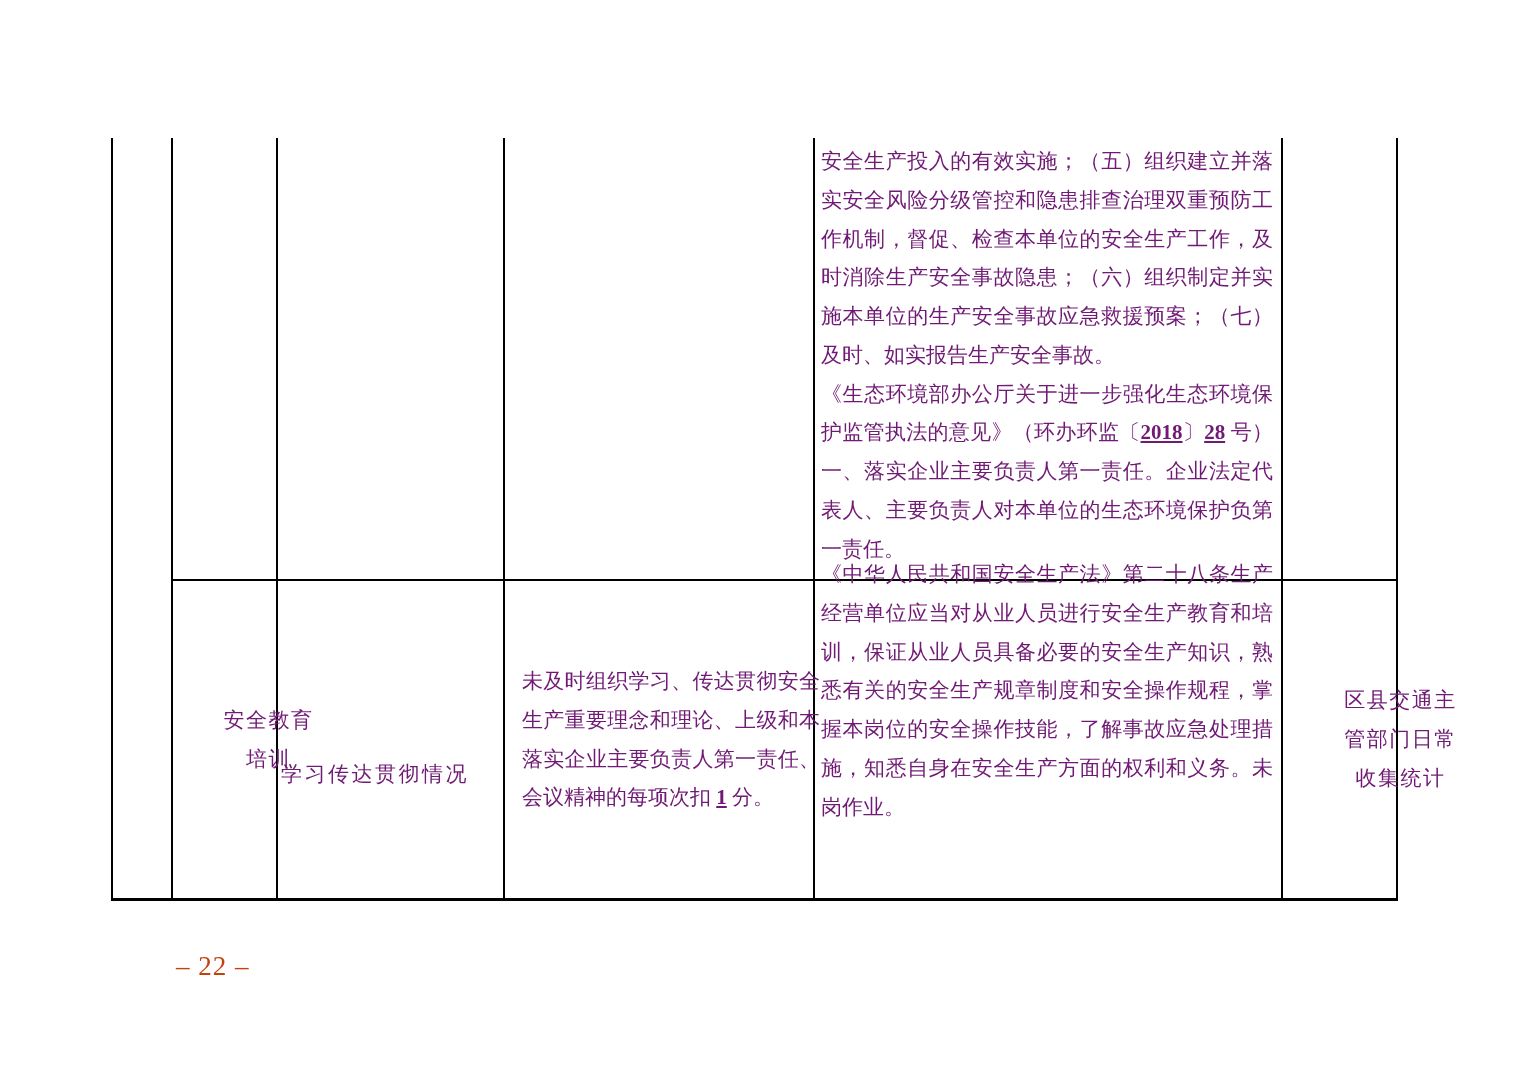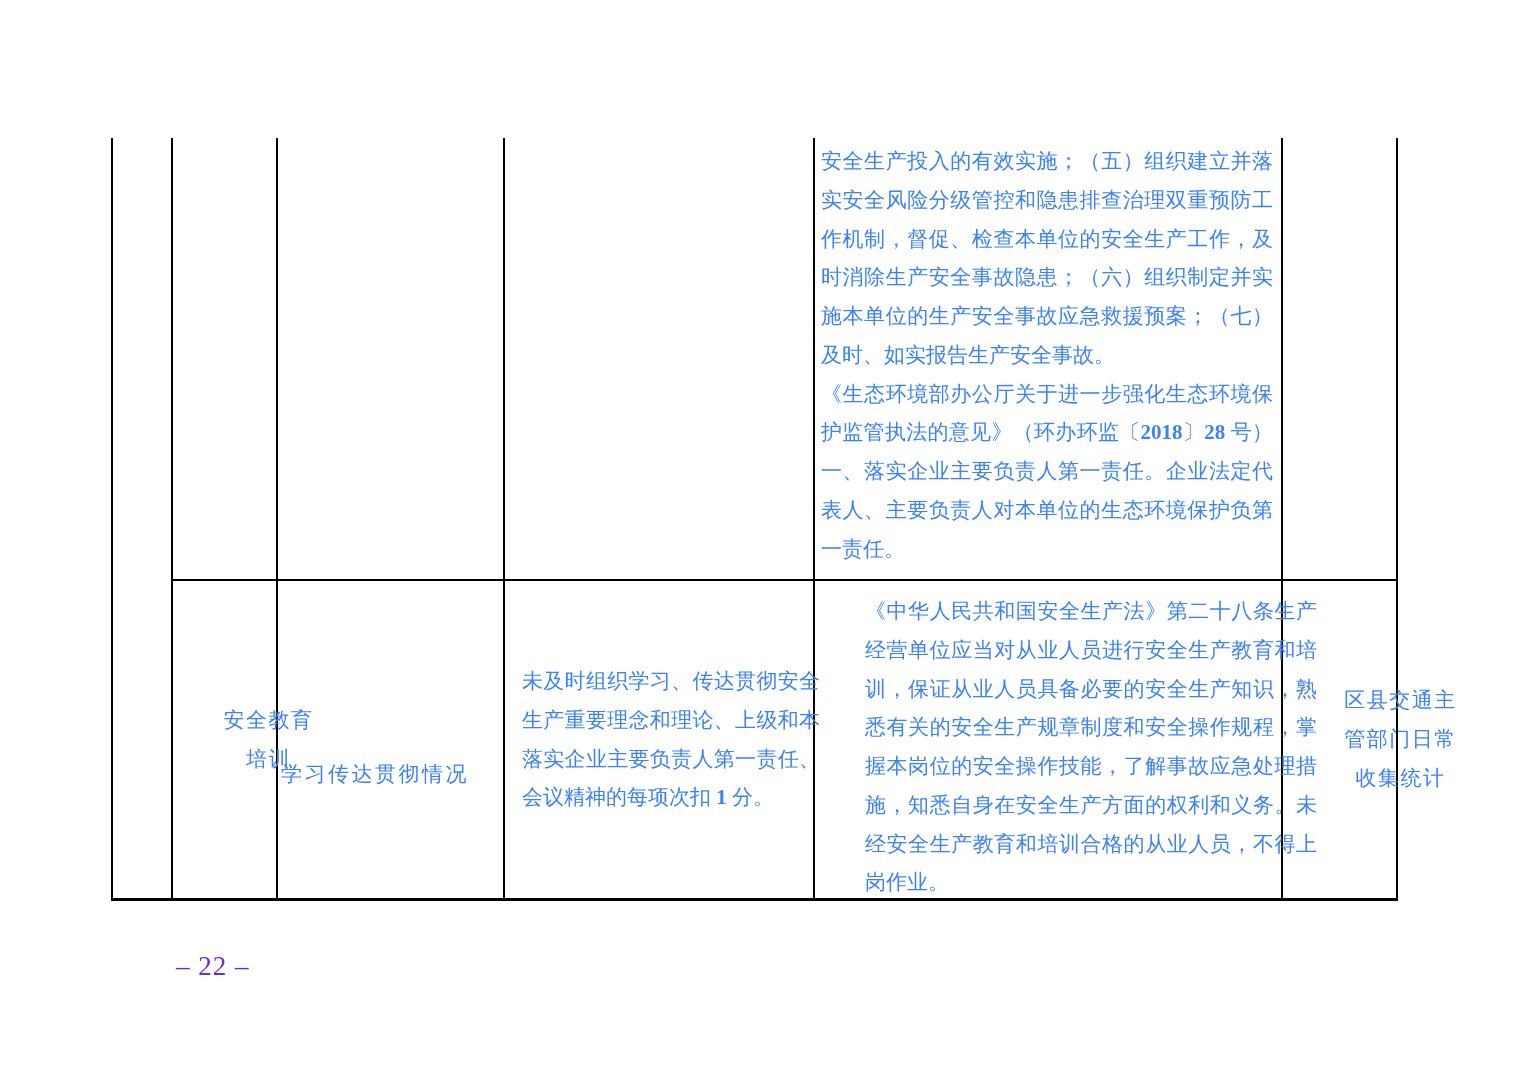--- a/index.html
+++ b/index.html
@@ -4,32 +4,32 @@
 <style>
   html,body{margin:0;padding:0;}
   body{
     width:1520px;height:1074px;background:#ffffff;position:relative;overflow:hidden;
     font-family:"Liberation Serif","DejaVu Serif",serif;color:#1e1e1e;
   }
   .page{position:absolute;inset:0;}
   .tbl{position:absolute;left:111px;top:138px;width:1287px;height:763px;}
   .vl{position:absolute;top:0;width:2px;height:763px;background:#000;}
   .hl{position:absolute;background:#000;}
-  .cjk{font-size:21px;line-height:38.75px;color:#3b82f6;}
+  .cjk{font-size:21px;line-height:38.75px;color:#701a75;}
   .tl{height:38.75px;white-space:nowrap;}
   .just .tl{text-align:justify;text-align-last:justify;white-space:normal;}
   .just .tl.pend{text-align-last:left;}
   .block{position:absolute;}
   .flexcell{position:absolute;top:443px;height:317px;display:flex;flex-direction:column;
             align-items:center;justify-content:center;}
   .flexrow{position:absolute;top:443px;height:387px;display:flex;align-items:center;}
   .ctr .tl{text-align:center;letter-spacing:1.5px;}
-  b{font-family:"Liberation Serif","DejaVu Serif",serif;font-weight:bold;}
+  b{font-family:"Liberation Serif","DejaVu Serif",serif;font-weight:bold;text-decoration:underline;}
   .itemlabel{letter-spacing:2.5px;}
-  .pagenum{position:absolute;left:176px;top:951px;font-size:27px;letter-spacing:1px;color:#6d28d9;}
+  .pagenum{position:absolute;left:176px;top:951px;font-size:27px;letter-spacing:1px;color:#c2410c;}
 </style>
 </head>
 <body>
 
 <div class="page">
 
   <div class="tbl">
 
     <div class="vl" style="left:0;"></div>
     <div class="vl" style="left:60px;"></div>
@@ -67,28 +67,27 @@
 
     <div class="flexcell" style="left:394px;width:332px;">
       <div class="cjk just" style="width:298px;">
           <div class="tl">未及时组织学习、传达贯彻安全</div>
           <div class="tl">生产重要理念和理论、上级和本</div>
           <div class="tl">落实企业主要负责人第一责任、</div>
           <div class="tl pend">会议精神的每项次扣 <b>1</b> 分。</div>
         </div>
     </div>
 
-    <div class="block cjk just" style="left:710px;top:454px;width:452px;margin-left:44px;">
+    <div class="block cjk just" style="left:710px;top:417px;width:452px;">
         <div class="tl">《中华人民共和国安全生产法》第二十八条生产</div>
         <div class="tl">经营单位应当对从业人员进行安全生产教育和培</div>
         <div class="tl">训，保证从业人员具备必要的安全生产知识，熟</div>
         <div class="tl">悉有关的安全生产规章制度和安全操作规程，掌</div>
         <div class="tl">握本岗位的安全操作技能，了解事故应急处理措</div>
         <div class="tl">施，知悉自身在安全生产方面的权利和义务。未</div>
-        <div class="tl">经安全生产教育和培训合格的从业人员，不得上</div>
         <div class="tl pend">岗作业。</div>
       </div>
 
     <div class="flexcell cjk ctr" style="left:1240px;width:99px;">
         <div class="tl">区县交通主</div>
         <div class="tl">管部门日常</div>
         <div class="tl">收集统计</div>
       </div>
 
   </div>

